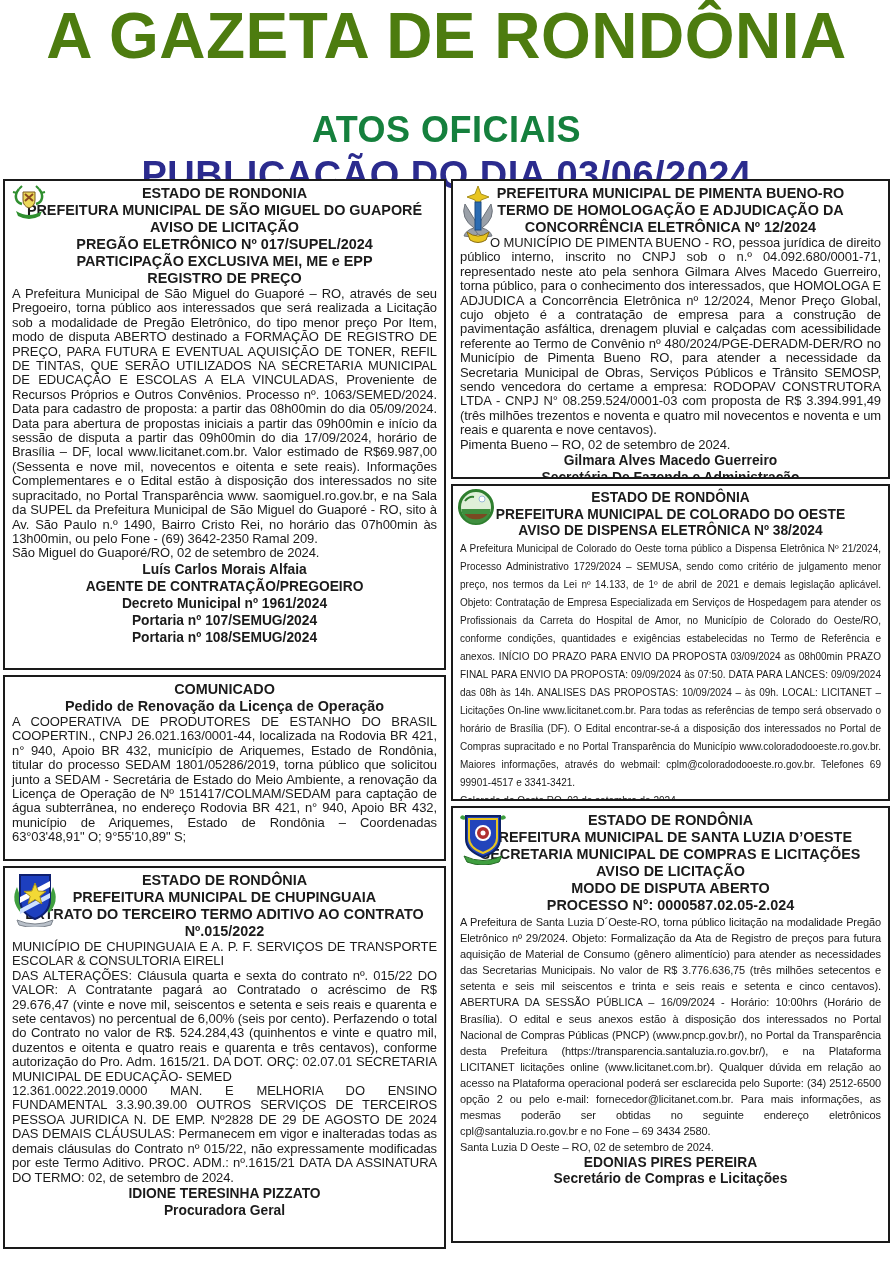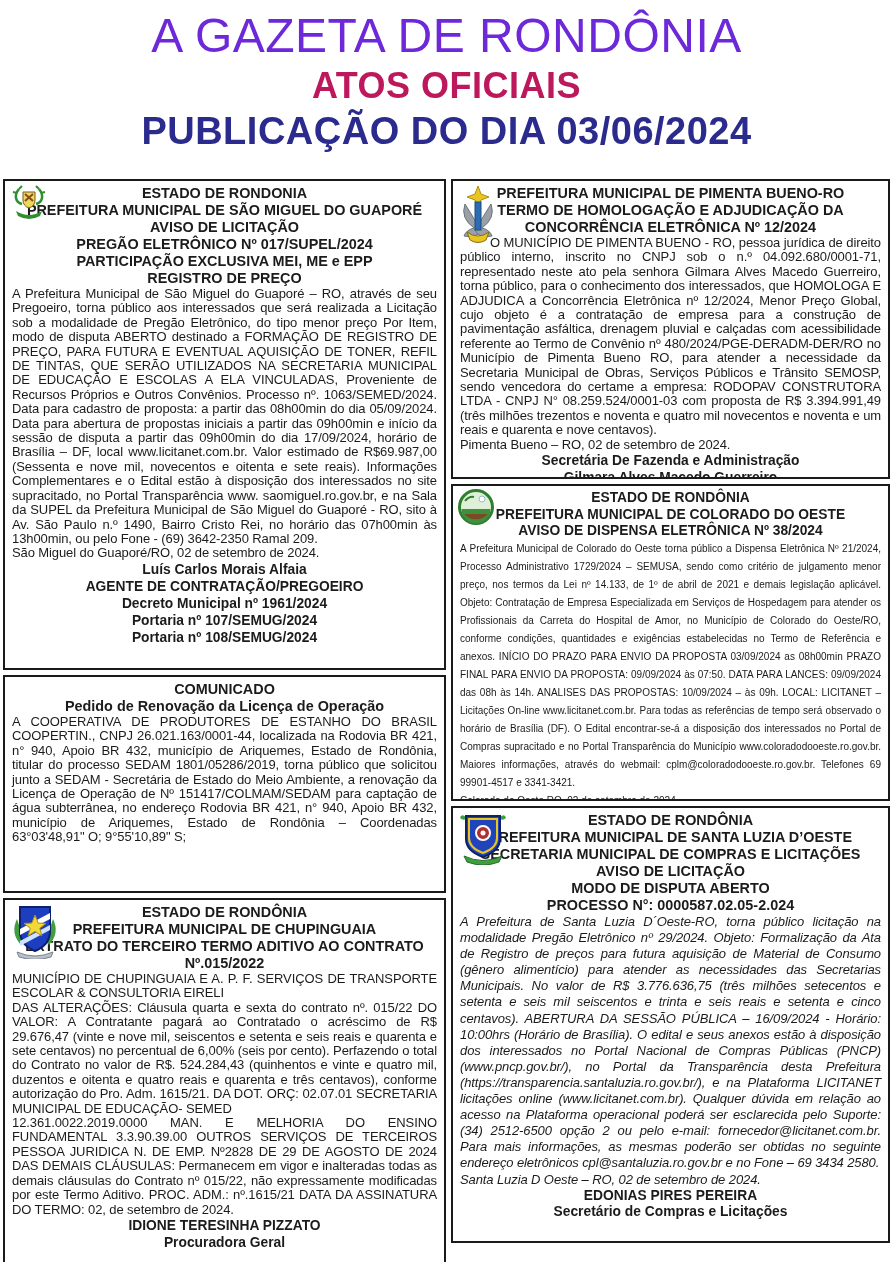--- a/index.html
+++ b/index.html
@@ -1,43 +1,43 @@
 <!DOCTYPE html>
 <html><head>
 <meta charset="utf-8">
 <style>
   html,body{margin:0;padding:0;}
   body{
     width:893px;height:1262px;overflow:hidden;background:#ffffff;
     font-family:"Liberation Sans", sans-serif;color:#1b1b1b;
   }
   .masthead{text-align:center;padding-top:8px;height:150px;}
-  .m-title{font-size:48px;line-height:56px;font-weight:normal;color:#6d28d9;letter-spacing:.5px;}
-  .m-sub{font-size:36px;line-height:44px;font-weight:bold;color:#be185d;letter-spacing:.5px;}
+  .m-title{font-size:64px;line-height:56px;font-weight:bold;color:#4d7c0f;letter-spacing:.5px;}
+  .m-sub{font-size:36px;line-height:44px;font-weight:bold;color:#15803d;letter-spacing:.5px;margin-top:44px;}
   .m-date{font-size:38px;line-height:46px;font-weight:bold;color:#2b2b8e;letter-spacing:.5px;}
   .columns{display:flex;gap:5px;padding:9px 3px;align-items:flex-start;margin-top:12px;}
   .col{display:flex;flex-direction:column;gap:5px;}
   .col-left{width:444px;}
   .col-right{width:440px;}
   .box{
     position:relative;box-sizing:border-box;background:#fff;
     border:2px solid #1a1a1a;padding:4px 7px 4px;overflow:hidden;width:100%;
   }
   .crest{position:absolute;top:3px;left:5px;}
   .hl{text-align:center;font-weight:bold;font-size:14.4px;line-height:17px;}
   .body{font-size:13px;line-height:14.4px;letter-spacing:-0.1px;margin:0;}
   .just{text-align:justify;}
   .indent{text-indent:30px;}
   .sig{text-align:center;font-weight:bold;font-size:13.8px;line-height:17px;}
-  .h491{height:491px;} .h218{height:218px;} .h383{height:383px;}
+  .h491{height:491px;} .h218{height:186px;} .h383{height:383px;}
   .h338{height:300px;} .h317{height:317px;} .h437{height:437px;}
   .small .body{font-size:10px;line-height:18px;letter-spacing:0;}
   .small .hl{font-size:13.8px;line-height:16.6px;}
   .small .sig{font-size:13px;line-height:15.5px;}
-  .tall .body{font-size:13px;line-height:16.1px;font-style:italic;}
+  .tall .body{font-size:11px;line-height:16.1px;}
   .tall .sig{line-height:16px;}
 </style>
 </head>
 <body>
 
 <header class="masthead">
   <div class="m-title">A GAZETA DE RONDÔNIA</div>
   <div class="m-sub">ATOS OFICIAIS</div>
   <div class="m-date">PUBLICAÇÃO DO DIA 03/06/2024</div>
 </header>
@@ -126,22 +126,22 @@
         </svg>
       </span>
       <div class="hdr">
         <div class="hl">PREFEITURA MUNICIPAL DE PIMENTA BUENO-RO</div>
         <div class="hl">TERMO DE HOMOLOGAÇÃO E ADJUDICAÇÃO DA</div>
         <div class="hl">CONCORRÊNCIA ELETRÔNICA Nº 12/2024</div>
       </div>
       <p class="body just indent">O MUNICÍPIO DE PIMENTA BUENO - RO, pessoa jurídica de direito público interno, inscrito no CNPJ sob o n.º 04.092.680/0001-71, representado neste ato pela senhora Gilmara Alves Macedo Guerreiro, torna público, para o conhecimento dos interessados, que HOMOLOGA E ADJUDICA a Concorrência Eletrônica nº 12/2024, Menor Preço Global, cujo objeto é a contratação de empresa para a construção de pavimentação asfáltica, drenagem pluvial e calçadas com acessibilidade referente ao Termo de Convênio nº 480/2024/PGE-DERADM-DER/RO no Município de Pimenta Bueno RO, para atender a necessidade da Secretaria Municipal de Obras, Serviços Públicos e Trânsito SEMOSP, sendo vencedora do certame a empresa: RODOPAV CONSTRUTORA LTDA - CNPJ N° 08.259.524/0001-03 com proposta de R$ 3.394.991,49 (três milhões trezentos e noventa e quatro mil novecentos e noventa e um reais e quarenta e nove centavos).</p>
       <p class="body">Pimenta Bueno – RO, 02 de setembro de 2024.</p>
       <div class="sig">
+        <div>Gilmara Alves Macedo Guerreiro</div>
         <div>Secretária De Fazenda e Administração</div>
-        <div>Gilmara Alves Macedo Guerreiro</div>
       </div>
     </section>
 
     <section class="box h317 small">
       <span class="crest">
         <svg width="36" height="36" viewBox="0 0 36 36">
           <circle cx="18" cy="18" r="16.5" fill="#dff0d8" stroke="#2f7f2f" stroke-width="3"></circle>
           <path d="M3.5 20 a14.5 14.5 0 0 0 29 0 z" fill="#3f8f3f"></path>
           <path d="M6.5 25 a13 10 0 0 0 23 0 z" fill="#7a4a22"></path>
           <circle cx="24" cy="10" r="3" fill="#ffffff" stroke="#9ab9d9"></circle>

